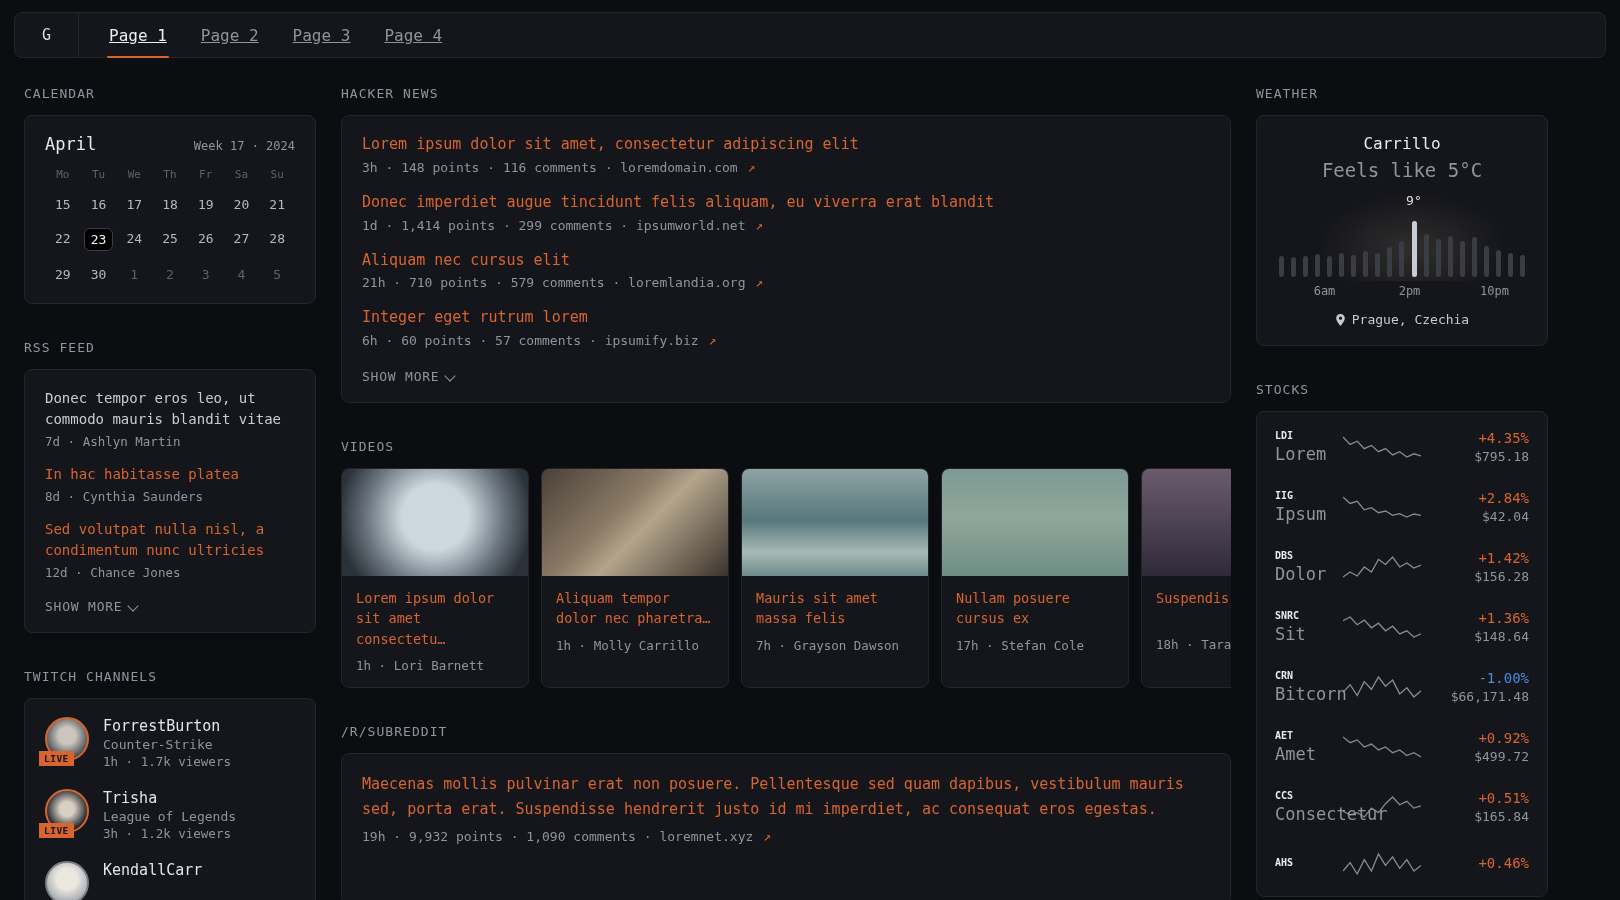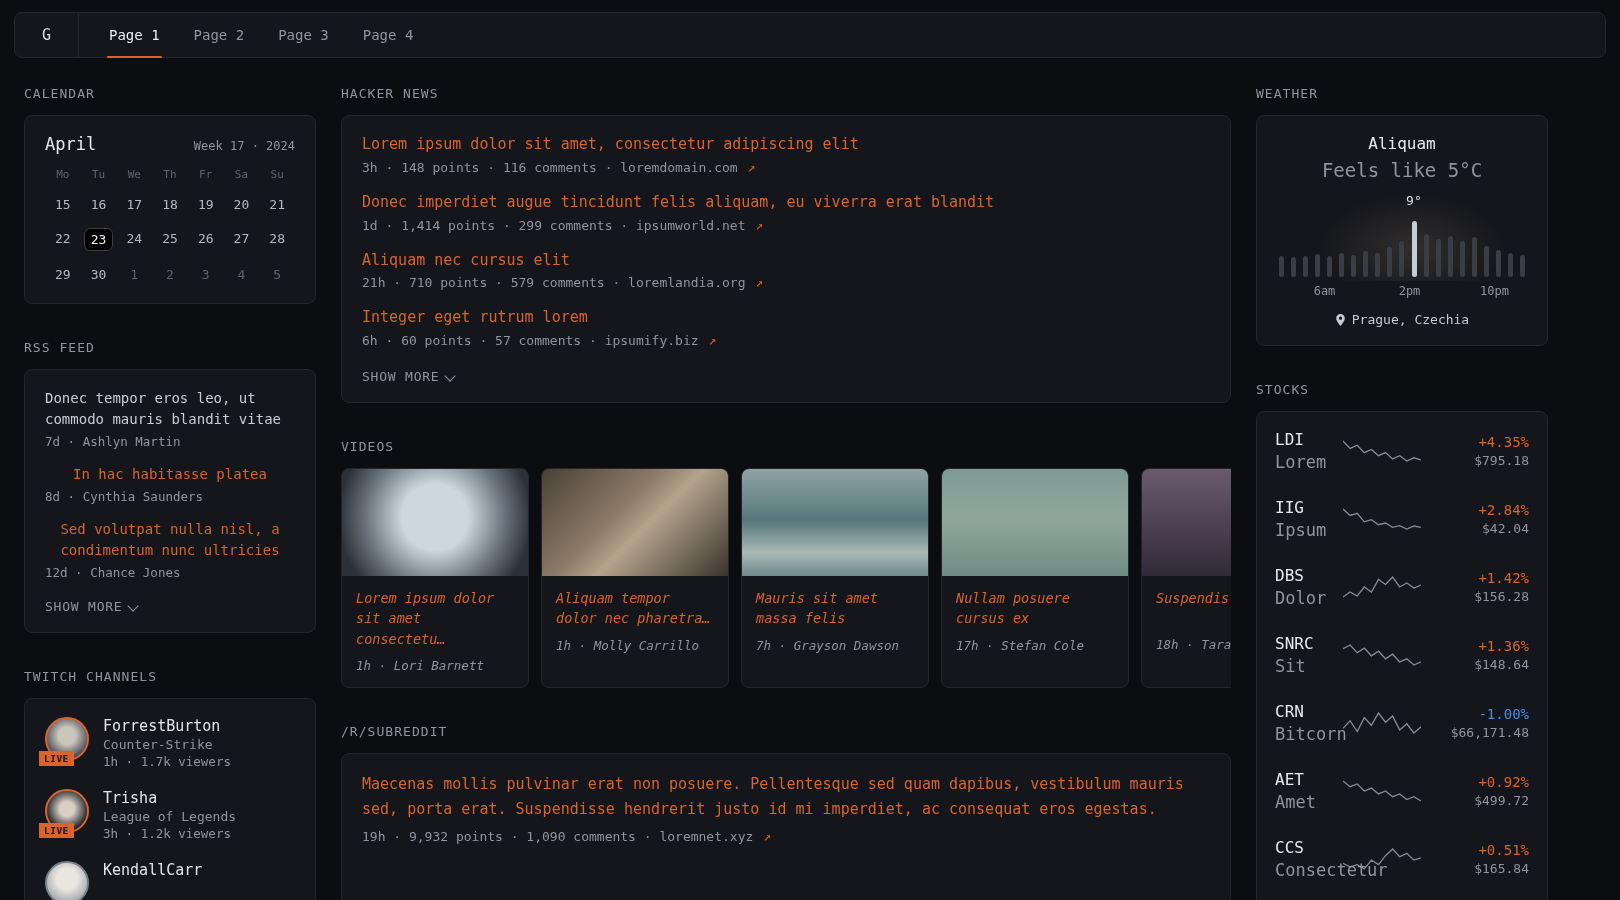--- a/index.html
+++ b/index.html
@@ -27,22 +27,22 @@
     border:1px solid var(--border);border-radius:8px;
     display:flex;align-items:stretch;
   }
   .logo{
     width:64px;display:flex;align-items:center;justify-content:center;
     font-size:15px;color:var(--text);border-right:1px solid var(--border);
     cursor:pointer;
   }
   .tabs{display:flex;margin-left:28px;gap:30px;}
   .tab{
-    display:flex;align-items:center;color:var(--muted);font-size:14px;
-    position:relative;cursor:pointer;padding:0 2px;
+    display:flex;align-items:center;color:var(--muted);font-size:16px;
+    position:relative;cursor:pointer;padding:0 2px;text-decoration:underline;
   }
   .tab.active{color:#eceef1;}
   .tab.active::after{
     content:"";position:absolute;left:0;right:0;bottom:-1px;height:2px;
     background:var(--accent);border-radius:2px;
   }
   
   .main{
     display:grid;grid-template-columns:292px 890px 292px;gap:25px;
     padding:28px 24px 0;align-items:start;
@@ -65,21 +65,21 @@
     display:grid;grid-template-columns:repeat(7,1fr);row-gap:13px;
     text-align:center;font-size:13px;color:#b4b9c0;
   }
   .cal-dow{font-size:11px;color:var(--dim);}
   .cal-cell span{display:inline-block;padding:3px 6px;border-radius:6px;}
   .cal-cell.selected span{background:#000000;border:1px solid #3a3d46;color:#f3f4f6;}
   .cal-cell.dim{color:var(--dim);}
   
   .rss-item{margin-bottom:15px;}
   .rss-title{font-size:14px;line-height:1.5;color:#c9cdd3;cursor:pointer;}
-  .rss-title.accent{color:var(--accent);text-align:center;}
+  .rss-title.accent{color:var(--accent);}
   .rss-meta{font-size:12.5px;color:var(--muted);margin-top:4px;}
   .show-more{
     display:inline-flex;align-items:center;gap:7px;font-size:13px;
     color:var(--muted);letter-spacing:.06em;margin-top:4px;cursor:pointer;
   }
   
   .tw-row{display:flex;gap:14px;margin-bottom:20px;cursor:pointer;}
   .tw-row:last-child{margin-bottom:0;}
   .tw-avatar-wrap{position:relative;width:44px;height:44px;flex:0 0 44px;}
   .tw-avatar{width:44px;height:44px;border-radius:50%;border:2px solid var(--accent);}
@@ -105,21 +105,21 @@
   .video-card{
     flex:0 0 188px;width:188px;background:var(--card);
     border:1px solid var(--border);border-radius:8px;overflow:hidden;cursor:pointer;
   }
   .thumb{height:107px;width:100%;}
   .th0{background:radial-gradient(circle at 50% 45%,#cdd8de 0 30%,#6b7680 62%,#2b3138 88%);}
   .th1{background:linear-gradient(135deg,#4a4038 0%,#8a7a66 40%,#b4a48c 55%,#3a332c 100%);}
   .th2{background:linear-gradient(180deg,#8fa3a4 0%,#57777c 48%,#a8bab4 78%,#6d8a8a 100%);}
   .th3{background:linear-gradient(180deg,#7d9a94 0%,#8fa79b 45%,#6f8d84 100%);}
   .th4{background:linear-gradient(180deg,#6b5a6e 0%,#4a4052 55%,#2f2a38 100%);}
-  .video-body{padding:12px 14px 14px;font-style:italic;}
+  .video-body{padding:12px 14px 14px;}
   .video-title{font-size:13.5px;color:var(--accent);line-height:1.5;min-height:40px;}
   .video-meta{font-size:12.5px;color:var(--muted);margin-top:9px;}
   
   .sr-title{font-size:15px;color:var(--accent);line-height:1.65;cursor:pointer;}
   .sr-meta{font-size:13px;color:var(--muted);margin-top:8px;}
   .sr-card{padding-bottom:60px;}
   
   .weather-card{text-align:center;}
   .w-cond{font-size:16px;color:#e8eaee;}
   .w-feels{font-size:19px;color:var(--muted);margin-top:6px;}
@@ -144,21 +144,21 @@
   .w-loc{
     margin-top:13px;display:flex;justify-content:center;align-items:center;
     gap:6px;font-size:13px;color:#c6cad1;
   }
   
   .stocks-card{padding:5px 18px;}
   .stock-row{
     display:grid;grid-template-columns:minmax(0,1fr) 78px 100px;
     align-items:center;column-gap:8px;padding:13px 0;cursor:pointer;
   }
-  .st-ticker{font-size:16px;font-weight:normal;color:#e8eaee;}
+  .st-ticker{font-size:10px;font-weight:bold;color:#e8eaee;}
   .st-name{font-size:17px;color:var(--muted);margin-top:3px;}
   .st-right{text-align:right;}
   .st-change{font-size:14px;color:var(--positive);}
   .st-change.down{color:var(--negative);}
   .st-price{font-size:13px;color:var(--muted);margin-top:3px;}
   .spark{height:28px;display:flex;align-items:center;}
   
   .chev{display:inline-block;width:9px;height:9px;position:relative;top:-2px;}
   .chev::before{
     content:"";position:absolute;left:0;top:2px;width:7px;height:7px;
@@ -361,21 +361,21 @@
         <div class="sr-meta"><span>19h · 9,932 points · 1,090 comments · loremnet.xyz</span> <span class="ext-arrow">↗</span></div>
       </div>
     </section>
   </div>
 
   <div class="col">
 
     <section class="widget">
       <h2 class="wtitle">WEATHER</h2>
       <div class="card weather-card">
-        <div class="w-cond">Aliquam</div>
+        <div class="w-cond">Carrillo</div>
         <div class="w-feels">Feels like 5°C</div>
         <div class="wchart">
           <div class="wglow"></div>
           <div class="wtemp" style="left: 54.7619%;">9°</div>
           <div class="wbars">
               <div class="wbar" style="height: 21px;"></div>
               <div class="wbar" style="height: 20px;"></div>
               <div class="wbar" style="height: 21px;"></div>
               <div class="wbar" style="height: 23px;"></div>
               <div class="wbar" style="height: 21px;"></div>

